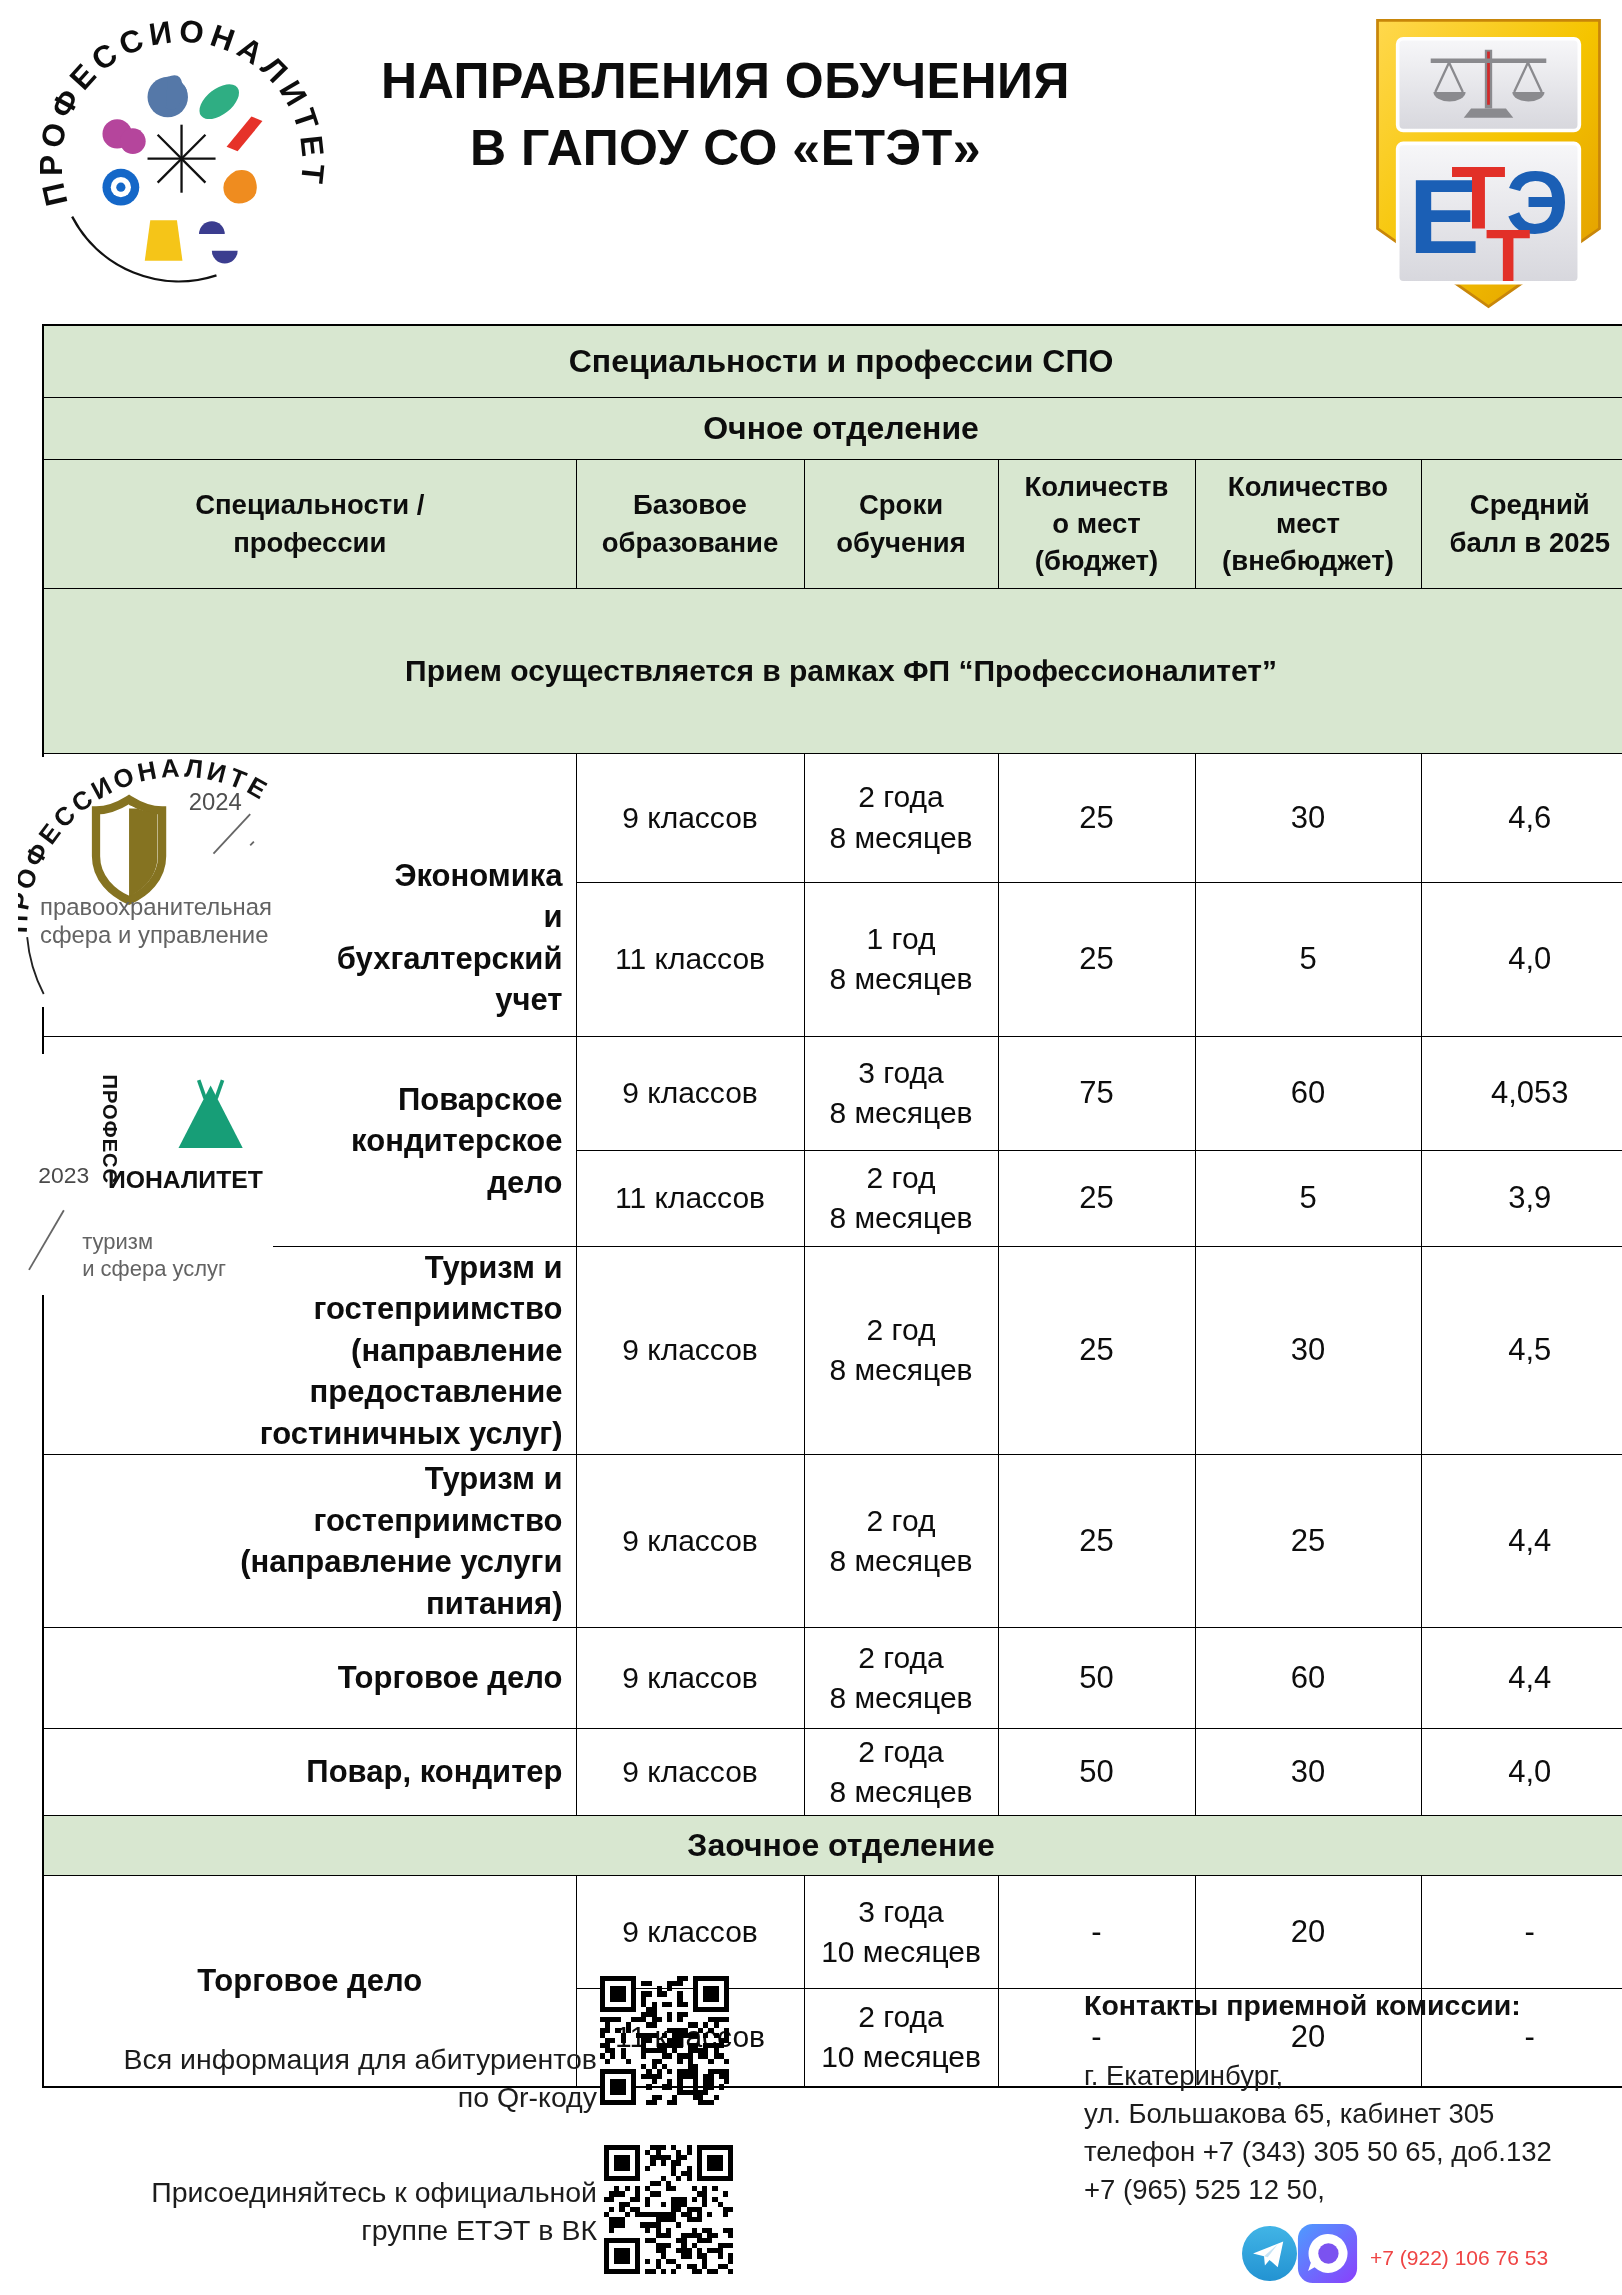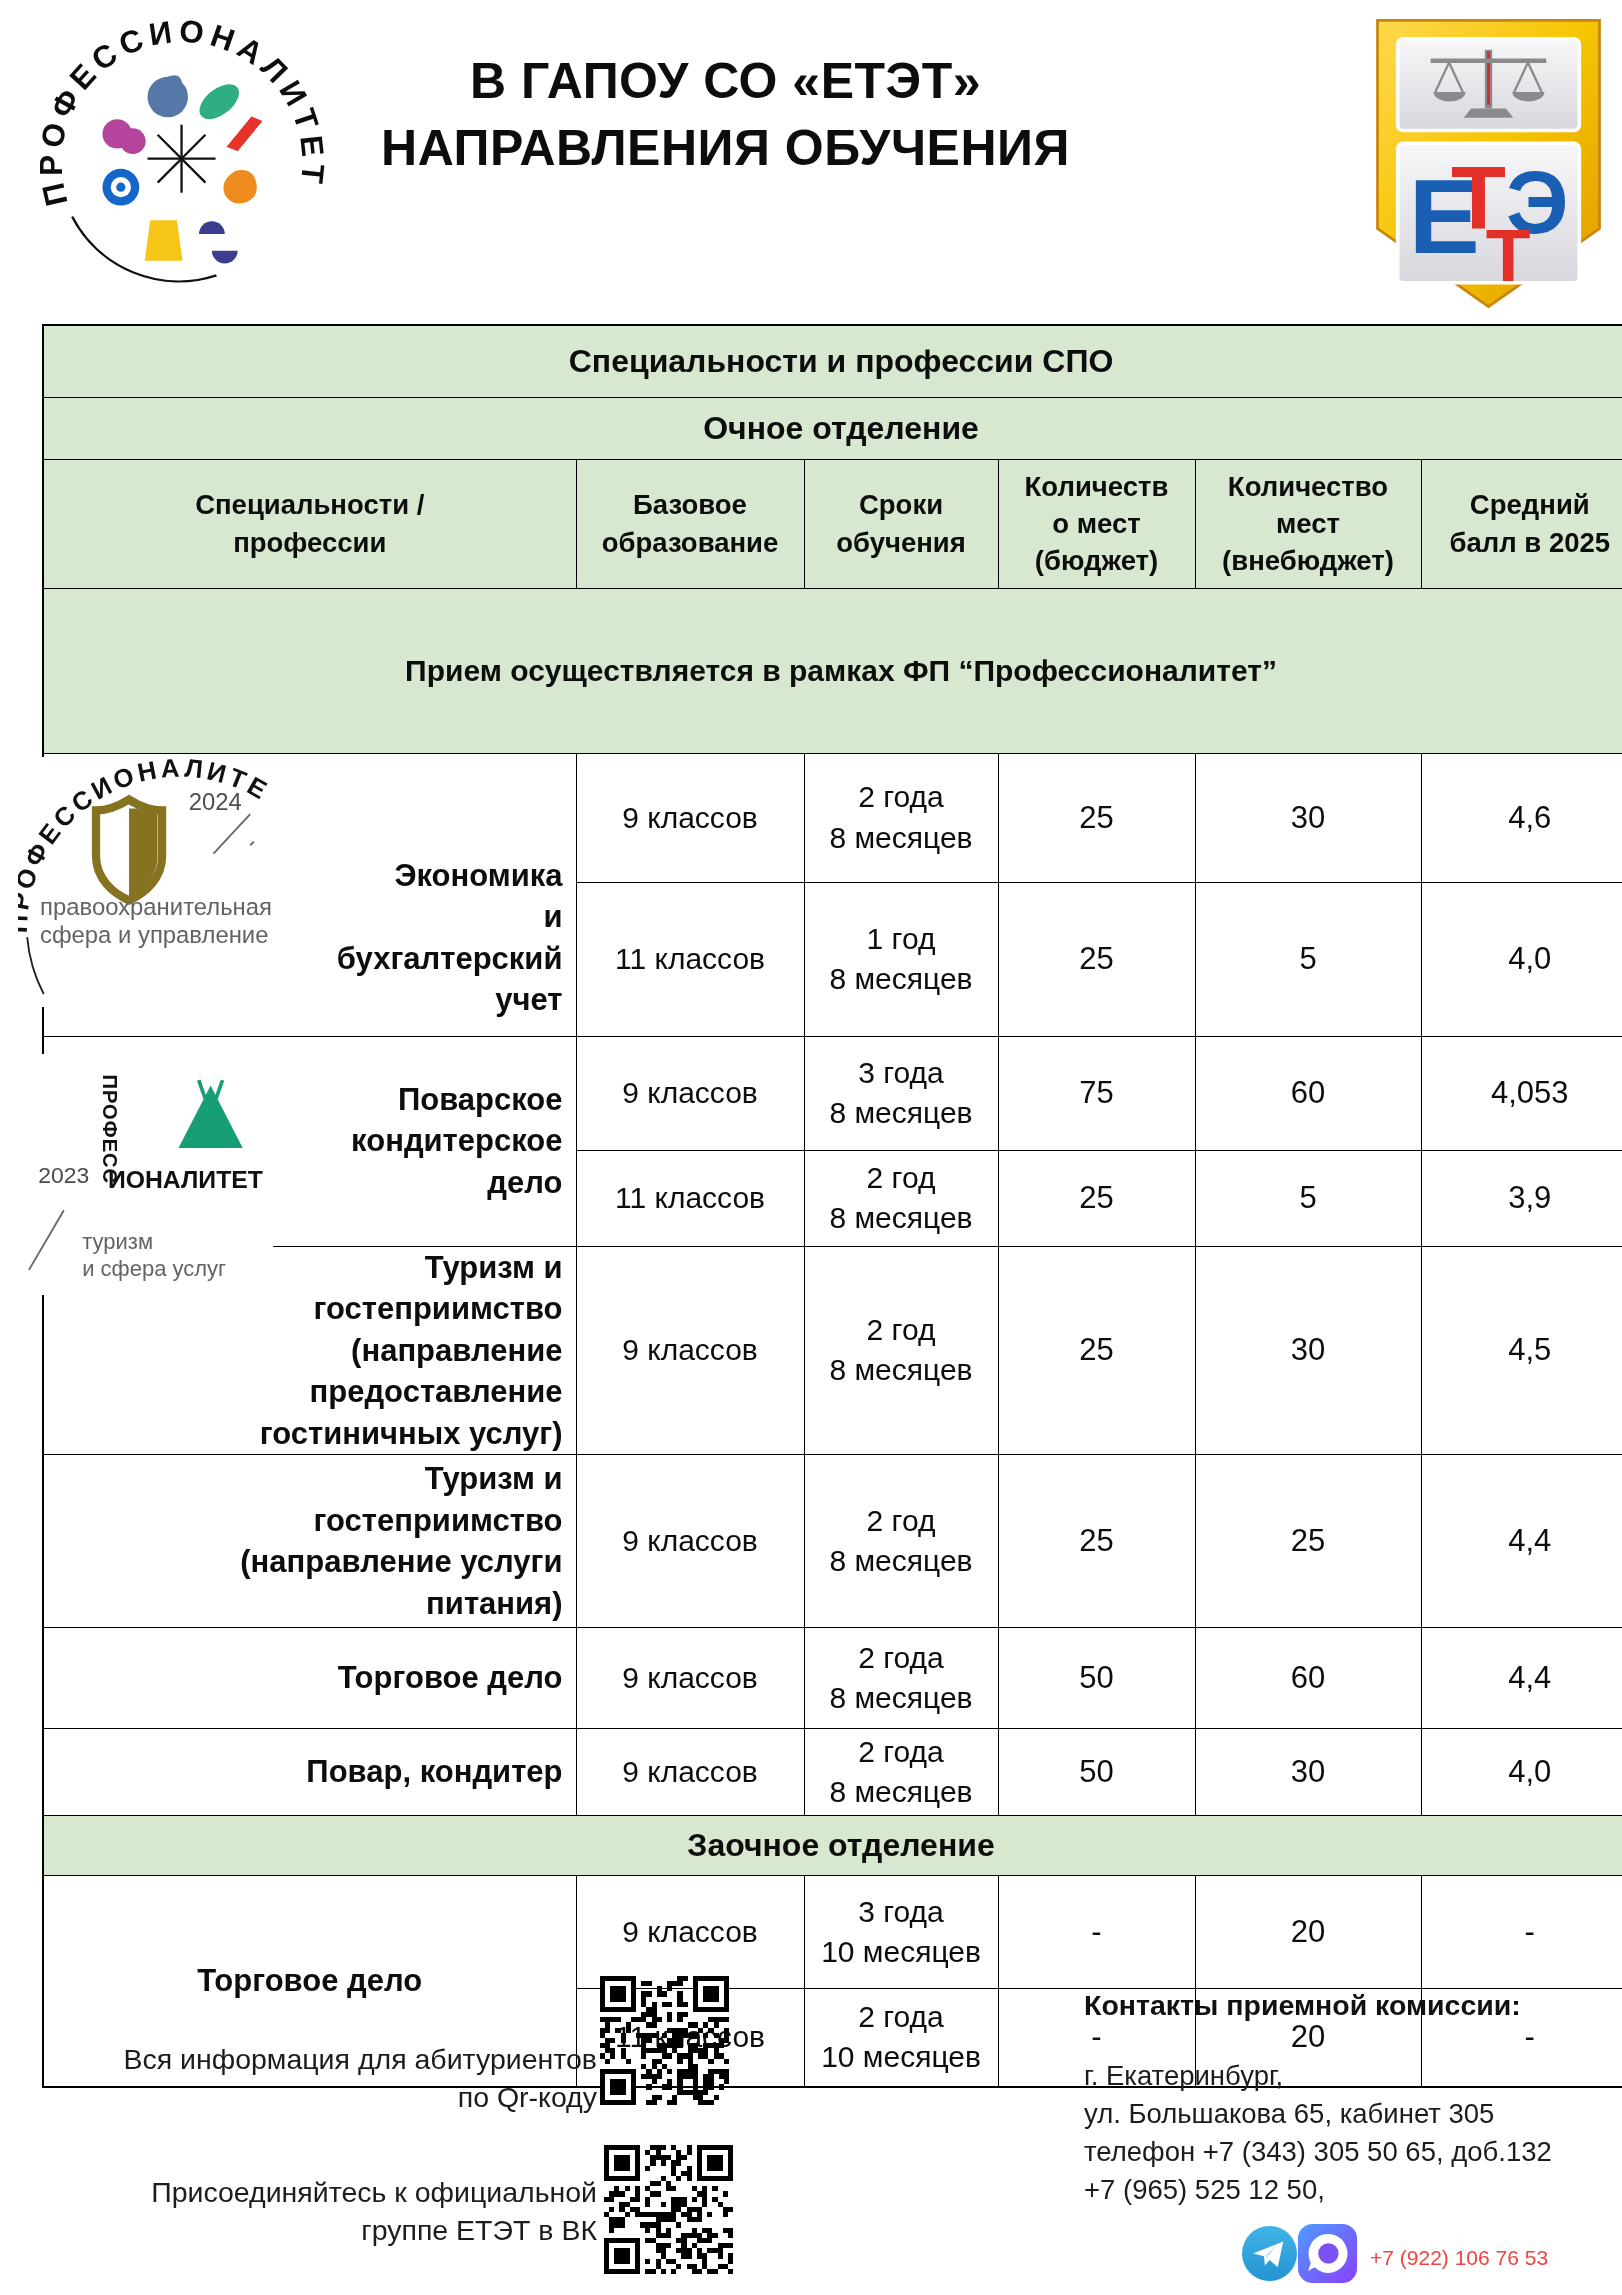--- a/index.html
+++ b/index.html
@@ -80,22 +80,22 @@
           <line x1="130" y1="165" x2="204" y2="165"></line>
           <line x1="167" y1="128" x2="167" y2="202"></line>
           <line x1="141" y1="139" x2="193" y2="191"></line>
           <line x1="193" y1="139" x2="141" y2="191"></line>
         </g>
       </g>
     </svg>
   </div>
 
   <div class="page-title">
+    <div>НАПРАВЛЕНИЯ ОБУЧЕНИЯ</div>
     <div>В ГАПОУ СО «ЕТЭТ»</div>
-    <div>НАПРАВЛЕНИЯ ОБУЧЕНИЯ</div>
   </div>
 
   <div class="crest">
     <svg width="255" height="301" viewBox="0 0 278 328">
       <defs>
         <linearGradient id="gold" x1="0" y1="0" x2="1" y2="1">
           <stop offset="0" stop-color="#ffd84d"></stop>
             <stop offset=".5" stop-color="#f5c400"></stop>
             <stop offset="1" stop-color="#e09a00"></stop>
         </linearGradient>

